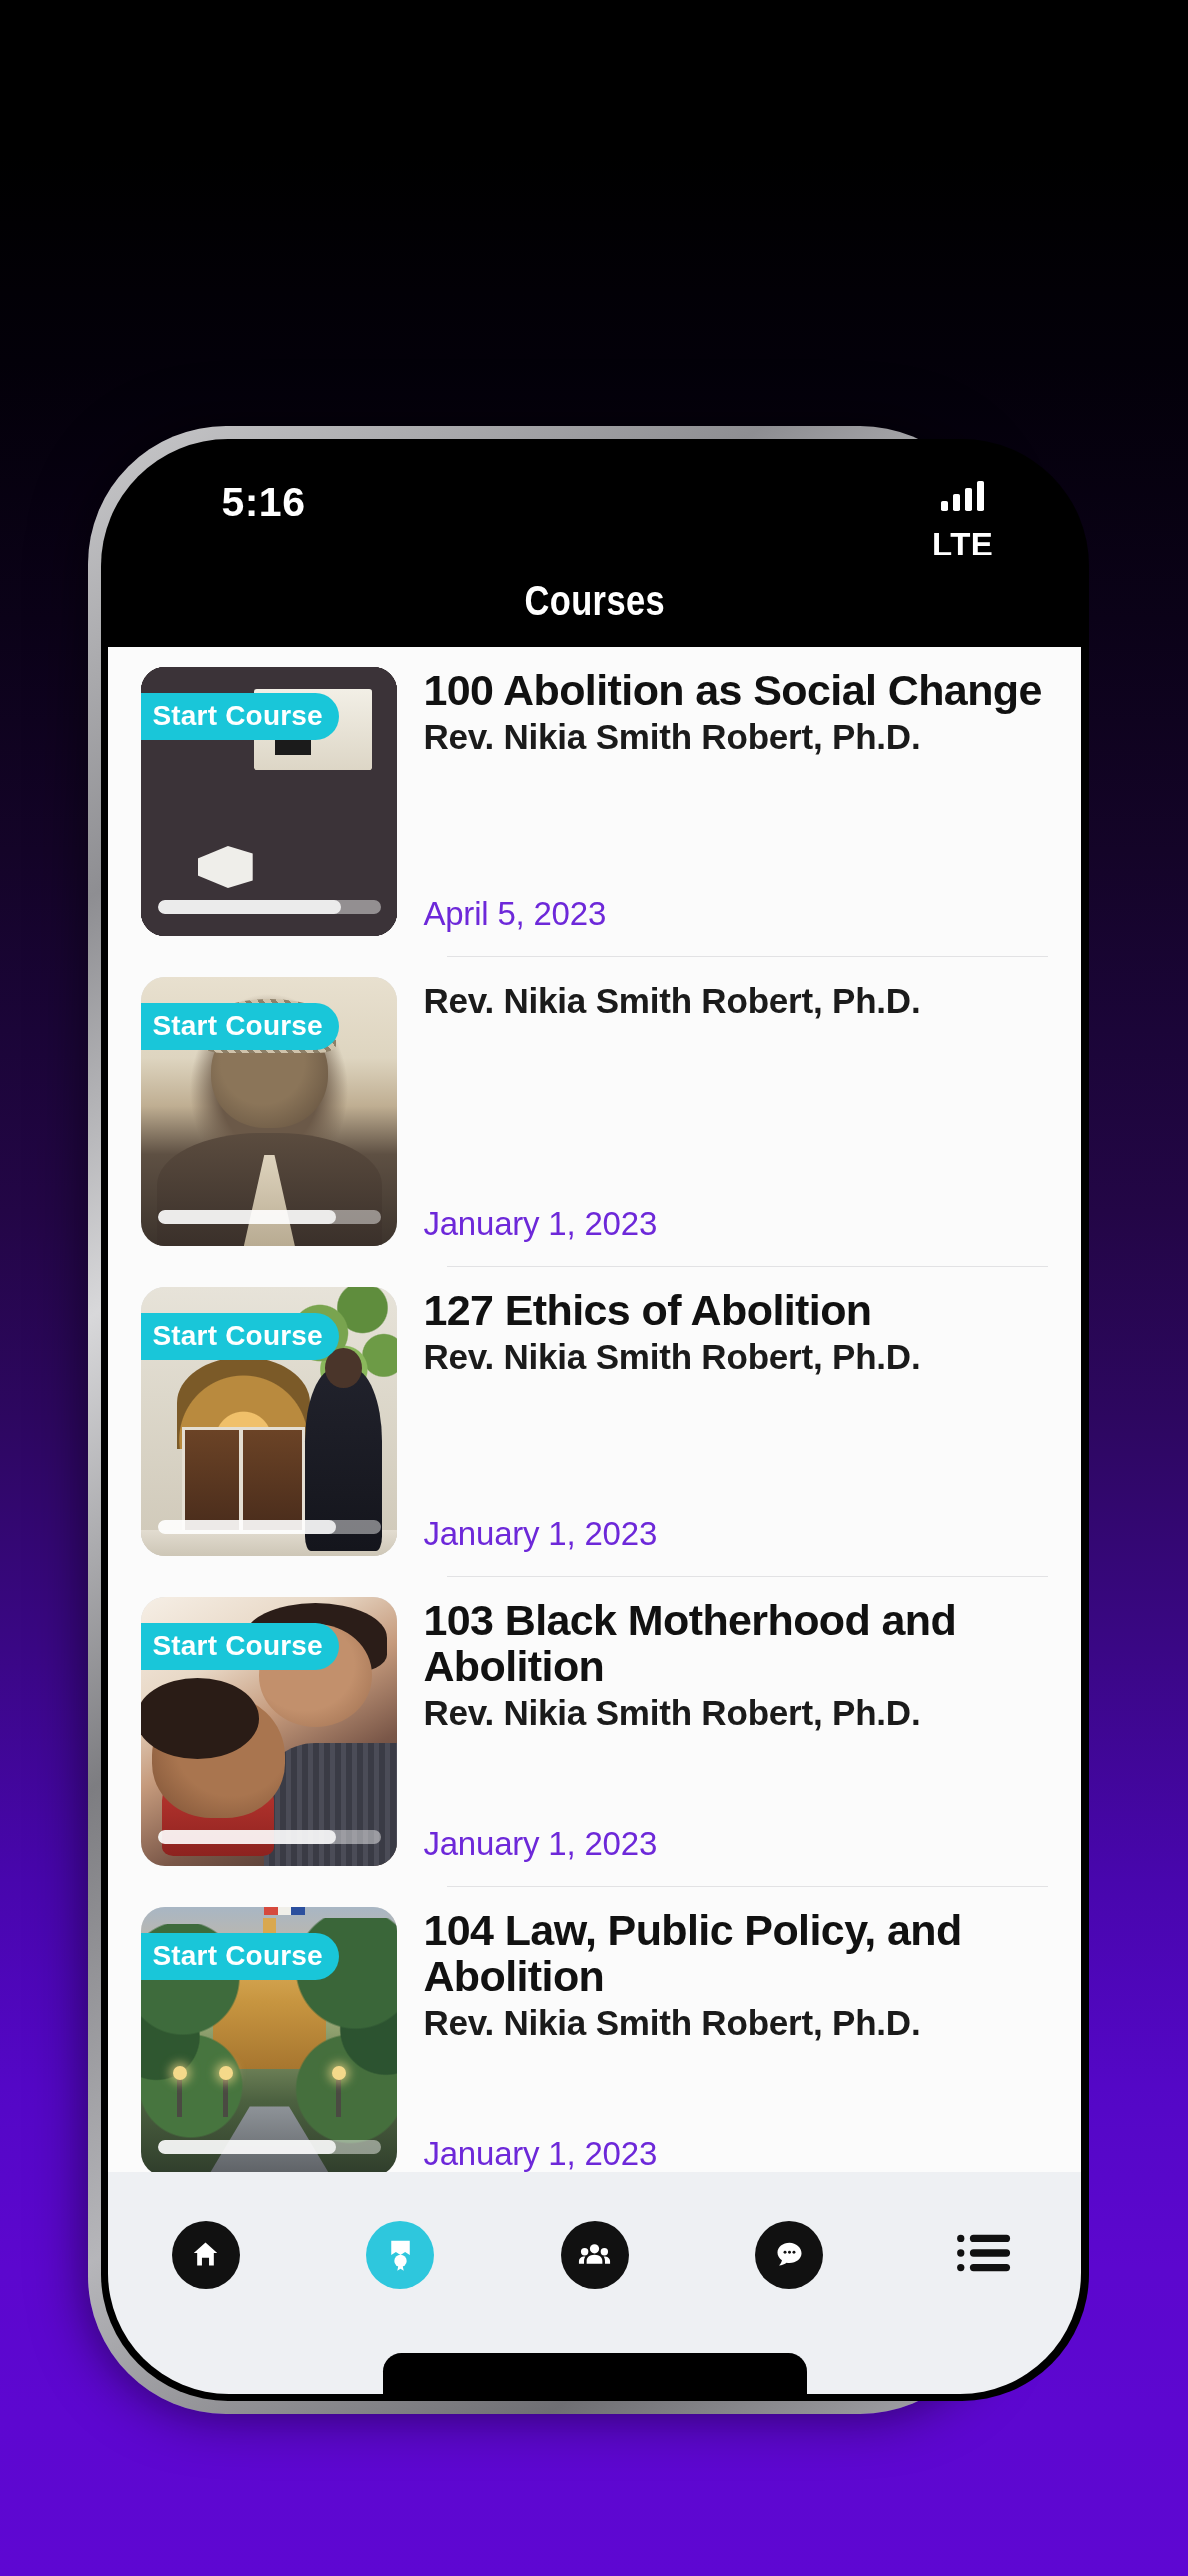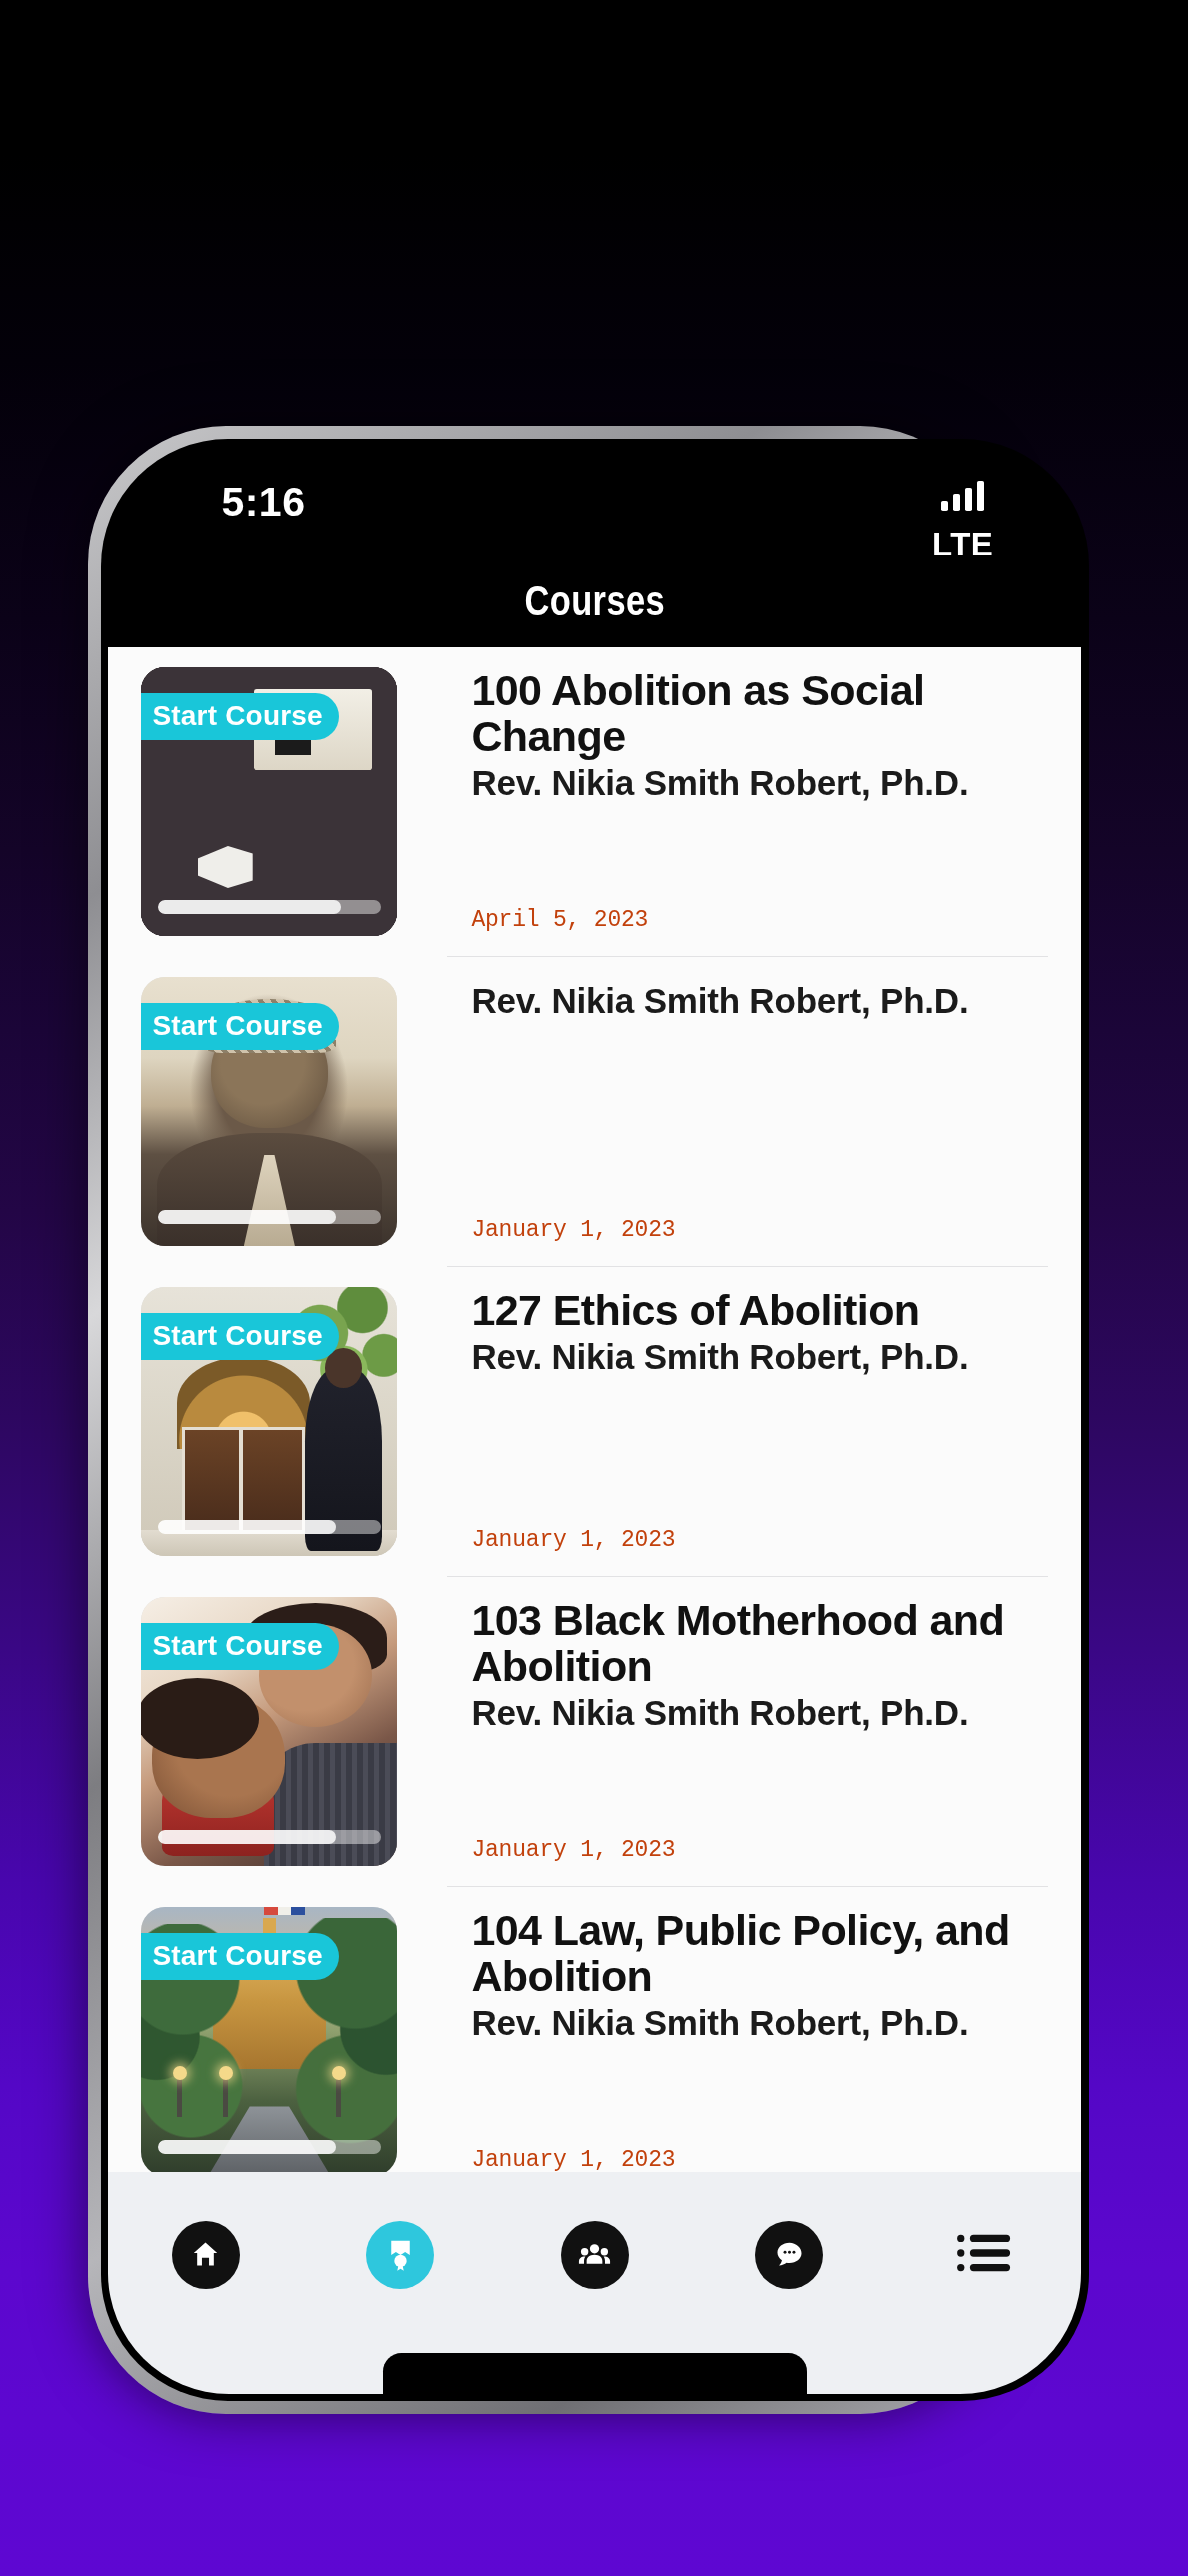--- a/index.html
+++ b/index.html
@@ -151,35 +151,35 @@
   .progress-track{
     position:absolute;left:16.6px;right:16.6px;bottom:22px;height:14.7px;
     background:rgba(255,255,255,.45);
     border-radius:7.4px;
     overflow:hidden;
     z-index:2;
   }
   .progress-fill{height:100%;background:rgba(255,255,255,.82);border-radius:7.4px;}
 
   .meta{
-    flex:1;padding-left:26px;position:relative;margin-left:48px;
+    flex:1;padding-left:26px;position:relative;
   }
   .course-title{
     font-size:43px;font-weight:700;color:#111;
     line-height:1.07;
     letter-spacing:-0.6px;
     margin:0;
   }
   .course-author{
     font-size:35px;font-weight:600;color:#1b1b1b;
     margin-top:3.7px;letter-spacing:-0.2px;
   }
   .course-date{
     position:absolute;left:26px;bottom:24px;
-    font-size:23px;color:#c2410c;font-weight:500;letter-spacing:-0.2px;font-family:Liberation Mono, monospace;
+    font-size:33px;color:#6d28d9;font-weight:500;letter-spacing:-0.2px;
   }
 
   
   #tab-bar{
     position:absolute;left:0;bottom:0;width:973px;height:222px;
     background:#eef0f3;
   }
   #tab-items{
     position:absolute;left:0;top:28px;width:973px;height:109px;
     display:flex;align-items:center;

